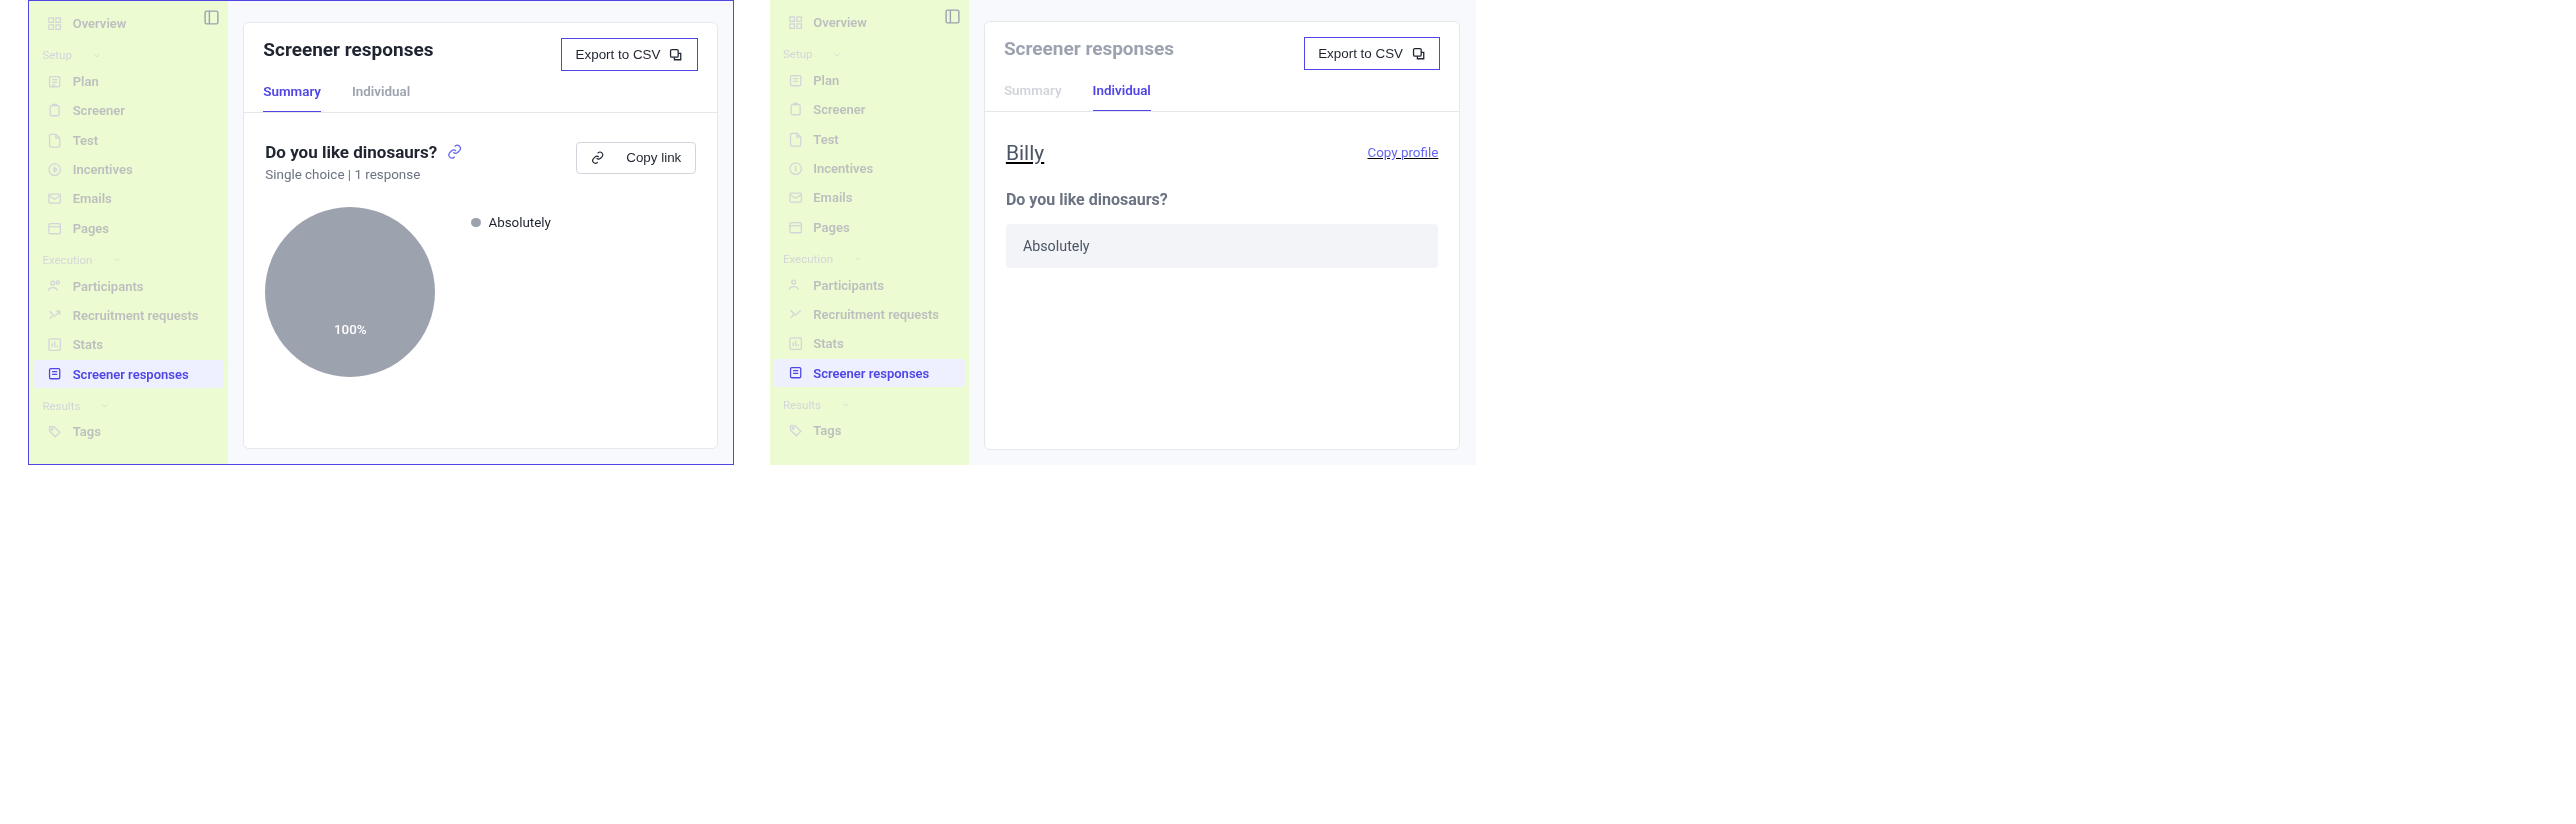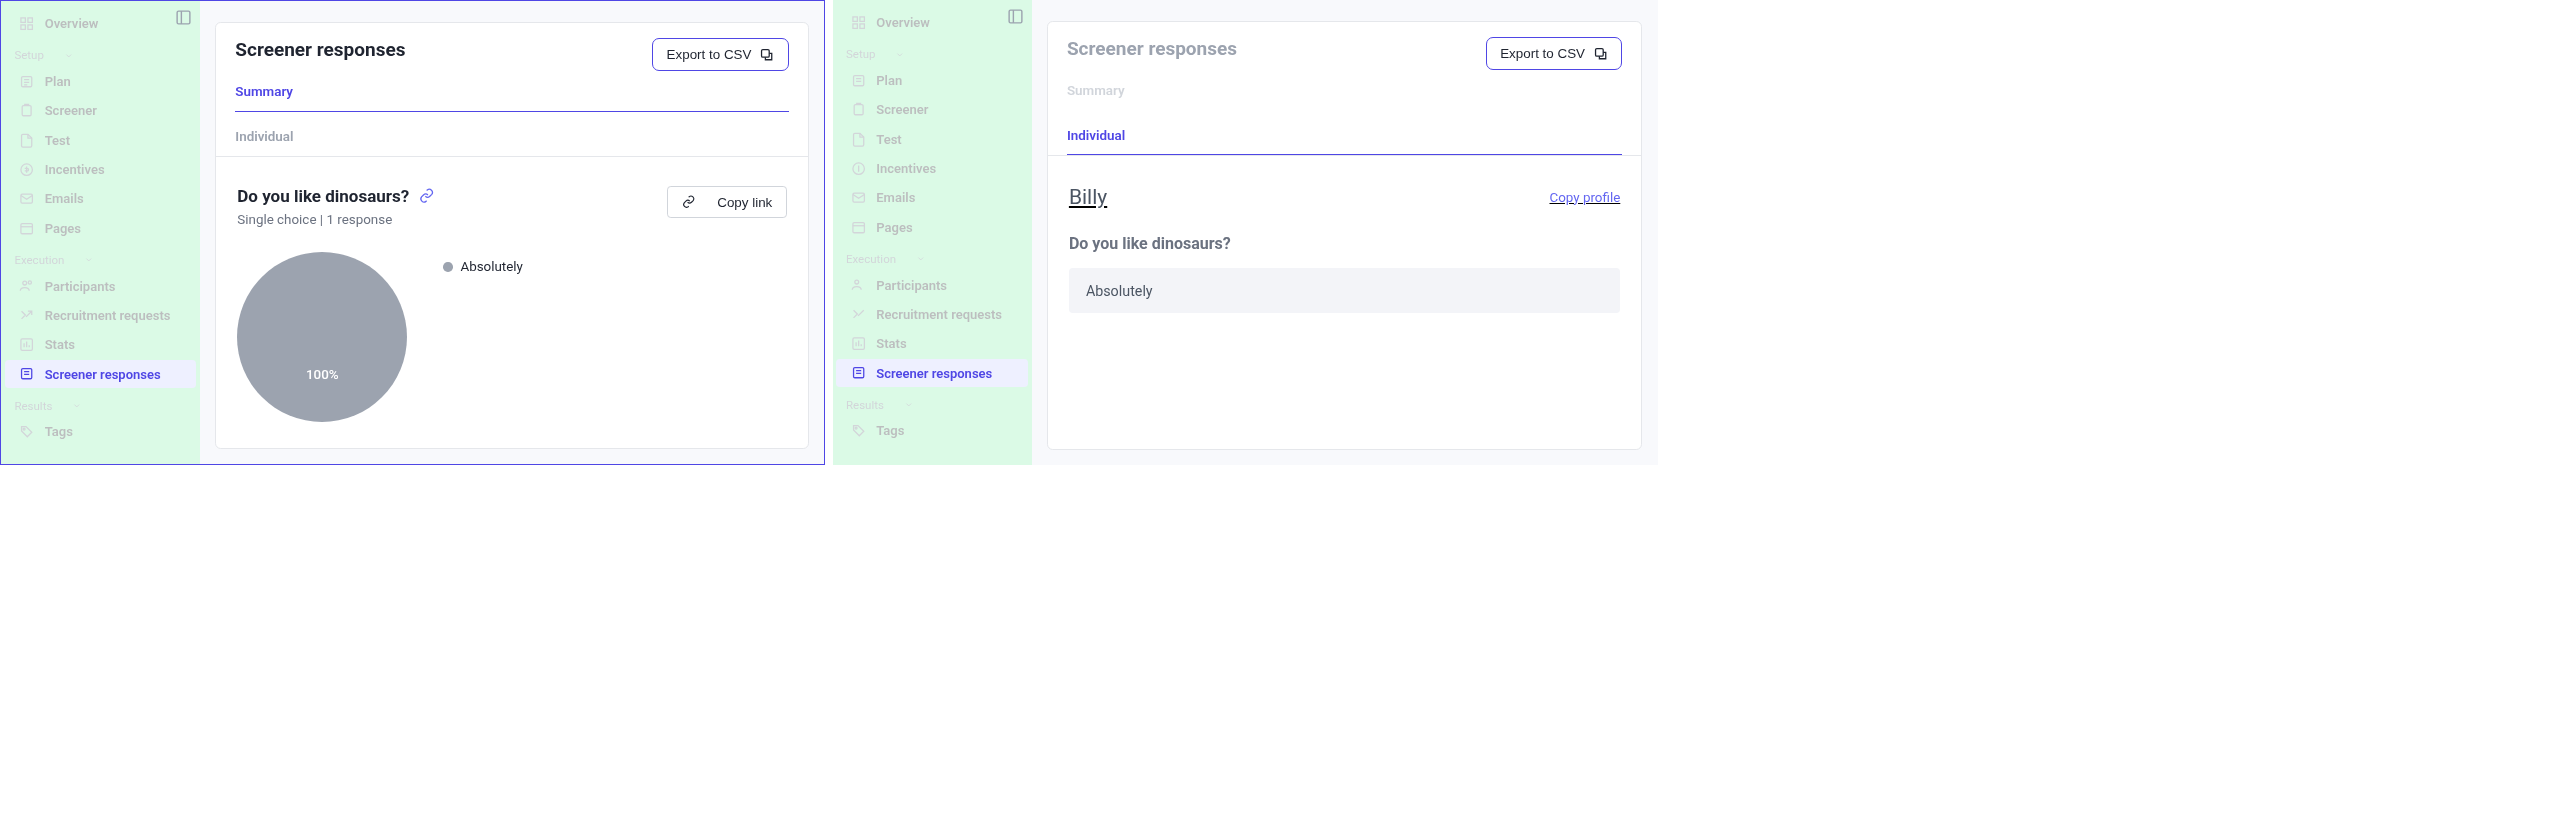--- a/index.html
+++ b/index.html
@@ -1,18 +1,18 @@
 <!DOCTYPE html>
 <html><head>
   <meta charset="utf-8">
   <style>
     * { box-sizing: border-box; margin: 0; padding: 0; }
     body { font-family: -apple-system, BlinkMacSystemFont, "Segoe UI", Roboto, Helvetica, Arial, sans-serif; background: #fff; }
     .wrapper { display: flex; gap: 0; }
-    .panel-border { border: 1px solid #4f46e5; display: flex; width: 825px; height: 465px; background: #86efac; overflow: hidden; }
+    .panel-border { border: 1px solid #4f46e5; display: flex; width: 706px; height: 465px; background: #bef264; overflow: hidden; margin-left: 28px; }
     
     .sidebar { width: 199px; flex: 0 0 199px; padding: 7.6px 0 0 0; position: relative; }
     .sidebar::after {
       content:""; position:absolute; left:0; top:0; right:0; bottom:0;
       pointer-events:none;
     }
     .nav-item { display:flex; align-items:center; gap:9.5px; padding:5.7px 13.4px; font-size:13px; font-weight:600; color:#212529; border-radius:3.8px; margin:1px 3.8px; cursor:pointer;}
     .nav-icon { width:17px; height:17px; display:flex; align-items:center; justify-content:center; color:#6b7280; flex:0 0 17px;}
     .section-label { padding:9.5px 13.4px 3.8px; font-size:11.5px; color:#6b7280; display:flex; align-items:center; gap:20px;}
     .nav-active { background:#eef0ff; color:#4f46e5 !important; }
@@ -20,22 +20,22 @@
     .sidebar-dim { position:absolute; left:0; top:0; right:0; bottom:0; background:rgba(255,255,255,0.7); pointer-events:none; z-index:2;}
     .collapse-icon { position:absolute; top:7.6px; right:7.6px; width:17px; height:17px; color:#9ca3af; z-index:3; cursor:pointer;}
     .active-row-wrap { position:relative; z-index:3; } 
 
     
     .main { flex:1; padding:21px 15.3px 15.3px 15.3px; background:#f8f9fc; overflow:hidden;}
     .card { background:#fff; border:1px solid #e5e7eb; border-radius:5.7px; height:100%; }
     .card-header { padding:15.3px 19px 0 19px; display:flex; justify-content:space-between; align-items:flex-start;}
     .title { font-size:19px; font-weight:700; color:#1f2430;}
     .title-dim { color:#9ca3af; }
-    .export-btn { border:1.4px solid #4f46e5; border-radius:7px; padding:7.6px 13.4px; font-size:13.4px; color:#1f2430; display:flex; align-items:center; gap:7.6px; background:#fff; cursor:pointer;}
-    .tabs { display:flex; gap:17px; padding:9.5px 19px 0 19px; border-bottom:1px solid #e5e7eb; margin-top:3.8px;flex-direction:column;}
+    .export-btn { border:1.4px solid #4f46e5; border-radius:0; padding:7.6px 13.4px; font-size:13.4px; color:#1f2430; display:flex; align-items:center; gap:7.6px; background:#fff; cursor:pointer;}
+    .tabs { display:flex; gap:31px; padding:9.5px 19px 0 19px; border-bottom:1px solid #e5e7eb; margin-top:3.8px;}
     .tab { font-size:13.4px; font-weight:600; color:#9ca3af; padding-bottom:11.5px; border-bottom:1.9px solid transparent; cursor:pointer;}
     .tab-active { color:#4f46e5; border-bottom-color:#4f46e5;}
     .content { padding:29px 21px 21px 21px; }
     .q-row { display:flex; justify-content:space-between; align-items:flex-start; }
     .q-title { font-size:17px; font-weight:700; color:#1f2430; display:flex; align-items:center; gap:9.5px;}
     .meta { font-size:13.4px; color:#6b7280; margin-top:5.7px;}
     .copy-btn { border:1px solid #d1d5db; border-radius:3.8px; padding:7.6px 13.4px; font-size:13.4px; color:#1f2430; display:flex; align-items:center; gap:22px; background:#fff; cursor:pointer;}
     .chart-row { display:flex; align-items:center; gap:36px; margin-top:25px;}
     .pie { width:170px; height:170px; border-radius:50%; background:#9ca3af; display:flex; align-items:flex-end; justify-content:center; }
     .pie-label { color:#fff; font-size:13.4px; font-weight:500; padding-bottom:40px;}

